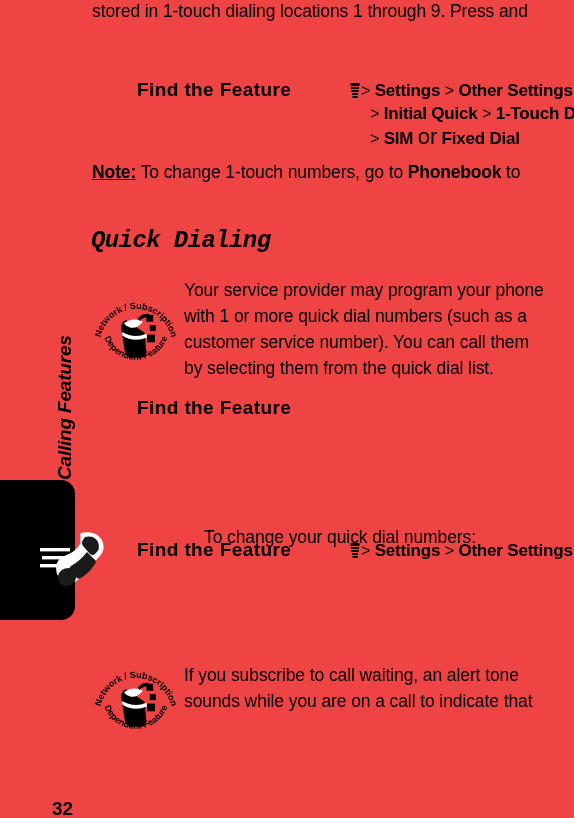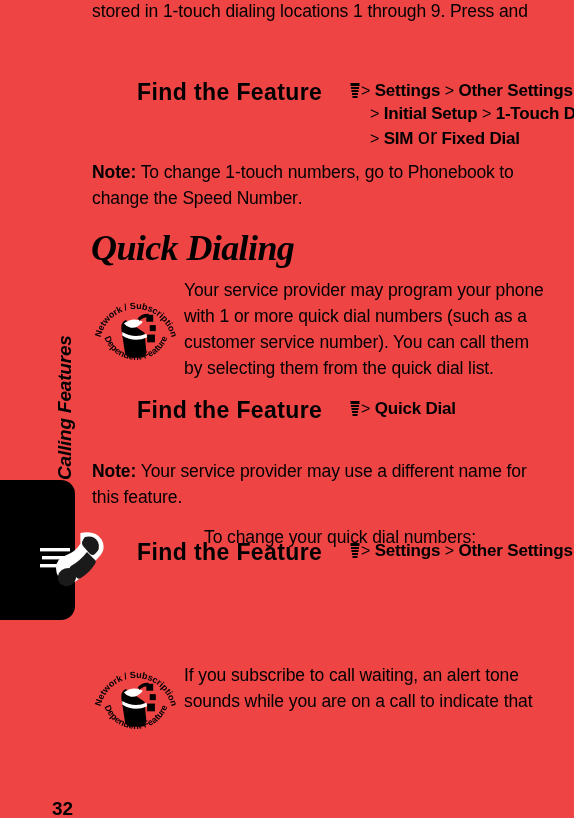--- a/index.html
+++ b/index.html
@@ -21,47 +21,47 @@
 
   
   .body-text {
     position: absolute;
     font-family: "Liberation Sans", sans-serif;
     font-size: 17.5px;
     line-height: 26px;
     color: #000;
     letter-spacing: -0.1px;
   }
-  .bold-label { font-weight: bold; }
+  .bold-label { font-weight: bold; text-decoration: underline; }
   
   .cond-inline {
     font-family: "Liberation Sans Narrow", "Liberation Sans", sans-serif;
-    font-weight: normal;
+    font-weight: bold;
     font-stretch: condensed;
     letter-spacing: -0.2px;
   }
 
   
   .heading {
     position: absolute;
-    font-family: Liberation Serif, serif;
+    font-family: Liberation Mono, monospace;
     font-weight: bold;
     font-style: italic;
-    font-size: 36px;
+    font-size: 24px;
     letter-spacing: -0.6px;
     color: #000;
     white-space: nowrap;
   }
 
   
   .fff-label {
     position: absolute;
     font-family: "Liberation Sans", sans-serif;
     font-weight: bold;
-    font-size: 23px;
+    font-size: 19px;
     letter-spacing: 0.4px;
     white-space: nowrap;
   }
   .fff-path {
     position: absolute;
     font-family: "Liberation Sans Narrow", "Liberation Sans", sans-serif;
     font-weight: bold;
     font-stretch: condensed;
     font-size: 17px;
     line-height: 23px;
@@ -165,39 +165,37 @@
 
   <div class="fff-path" style="left:350px; top:79px;">
     <div>
       <span class="menu-icon"><i></i><i></i><i></i><i></i><i></i></span><span class="gt">&gt;</span>
       <span>Settings</span>
       <span class="gt">&gt;</span>
       <span>Other Settings</span>
     </div>
     <div style="padding-left:20px;">
       <span class="gt">&gt;</span>
-      <span>Initial Setup</span>
+      <span>Initial Quick</span>
       <span class="gt">&gt;</span>
       <span>1-Touch Dial</span>
     </div>
     <div style="padding-left:20px;">
       <span class="gt">&gt;</span>
       <span>SIM</span>
       <span class="plain">or</span>
       <span>Fixed Dial</span>
     </div>
   </div>
 
   <div class="body-text" style="left:92px; top:159px; width:480px;">
     <div><span class="bold-label">Note:</span>
       <span>To change 1-touch numbers, go to</span>
       <span class="cond-inline">Phonebook</span>
       <span>to</span></div>
-    <div><span>change the</span>
-      <span class="cond-inline">Speed Number</span><span>.</span></div>
   </div>
 
   <div class="heading" style="left:91px; top:227px;">Quick Dialing</div>
 
   <div class="net-badge" style="left:93px; top:289px;">
     <svg viewBox="0 0 100 100" xmlns="http://www.w3.org/2000/svg">
       <defs>
         <path id="arcTop1" d="M 9,56 A 42,42 0 0 1 91,56" fill="none"></path>
         <path id="arcBot1" d="M 12,52 A 39,39 0 0 0 88,52" fill="none"></path>
       </defs>
@@ -229,32 +227,21 @@
 
   <div class="body-text" style="left:184px; top:277px; width:392px;">
     <div>Your service provider may program your phone</div>
     <div>with 1 or more quick dial numbers (such as a</div>
     <div>customer service number). You can call them</div>
     <div>by selecting them from the quick dial list.</div>
   </div>
 
   <div class="fff-label" style="left:137px; top:397px;">Find the Feature</div>
 
-  <div class="fff-path" style="left:350px; top:397px;">
-    <div>
-      <span class="menu-icon"><i></i><i></i><i></i><i></i><i></i></span><span class="gt">&gt;</span>
-      <span>Quick Dial</span>
-    </div>
-  </div>
-
-  <div class="body-text" style="left:92px; top:458px; width:480px;">
-    <div><span class="bold-label">Note:</span>
-      <span>Your service provider may use a different name for</span></div>
-    <div>this feature.</div>
-  </div>
+
 
   <div class="body-text" style="left:120px; top:524px; width:440px;text-align:center;">To change your quick dial numbers:</div>
 
   <div class="fff-label" style="left:137px; top:539px;">Find the Feature</div>
 
   <div class="fff-path" style="left:350px; top:539px;">
     <div>
       <span class="menu-icon"><i></i><i></i><i></i><i></i><i></i></span><span class="gt">&gt;</span>
       <span>Settings</span>
       <span class="gt">&gt;</span>

